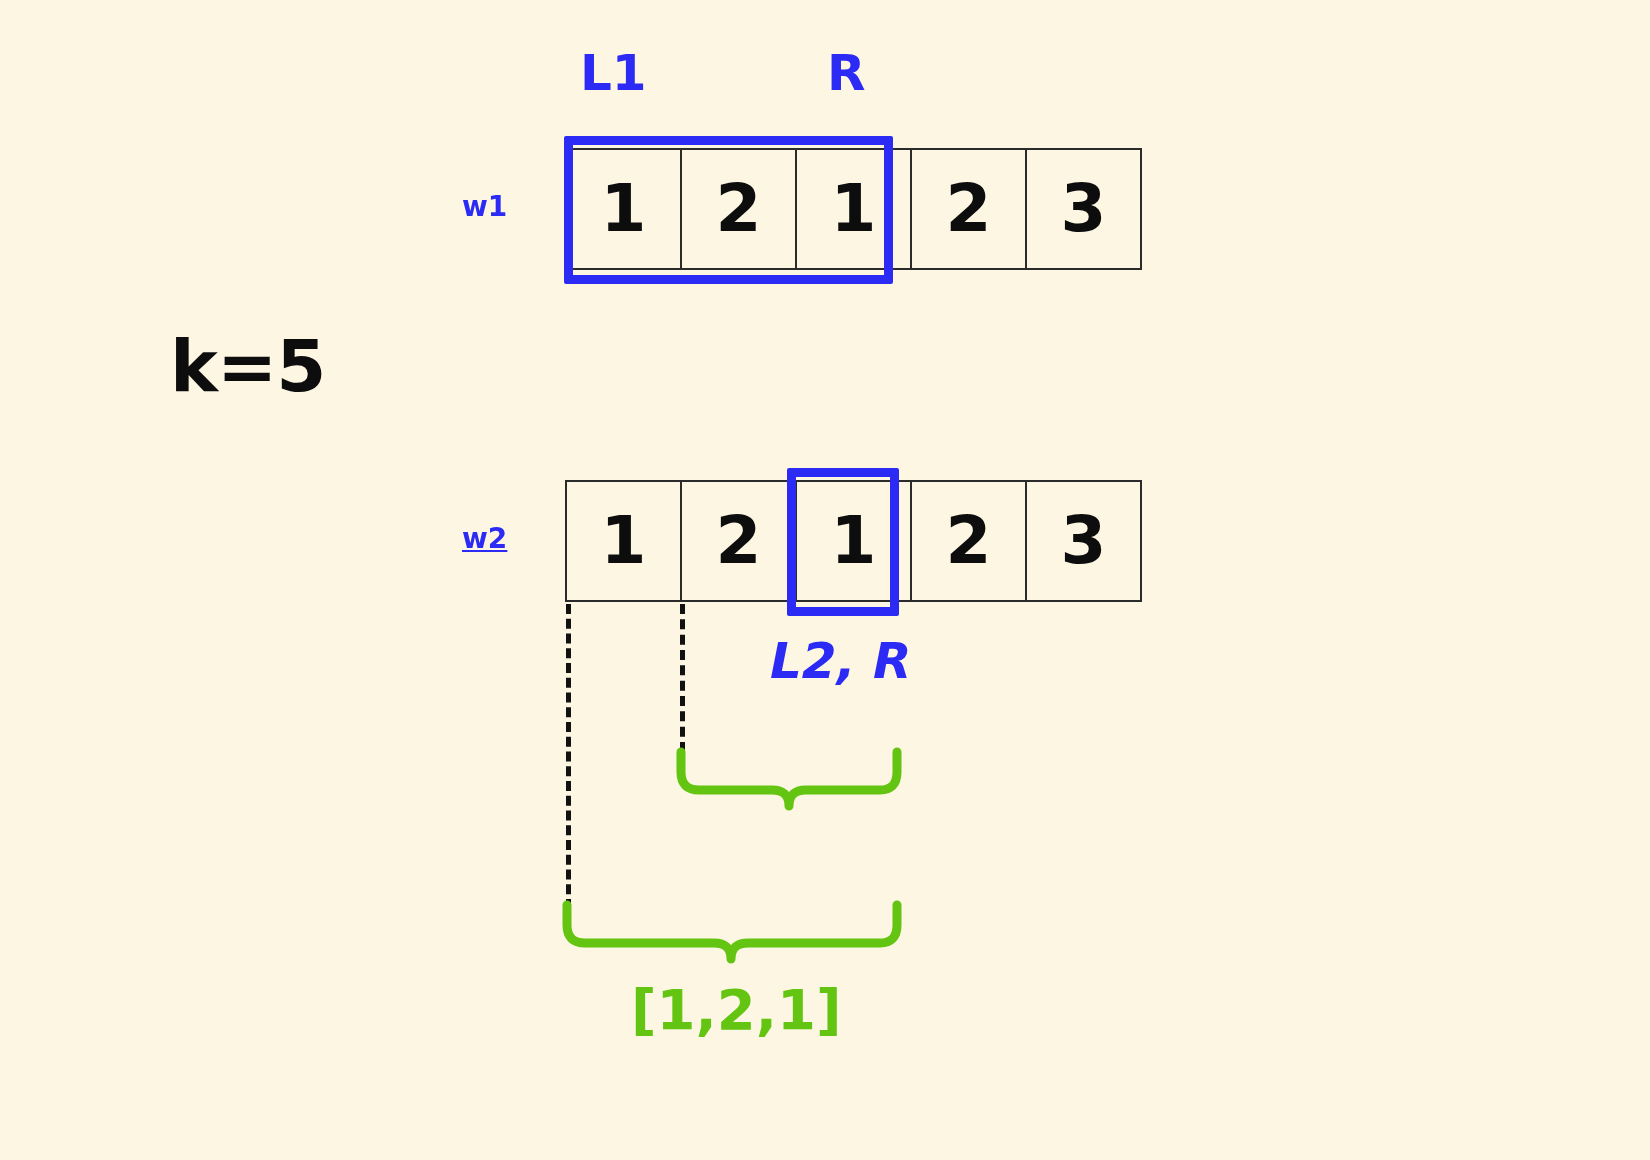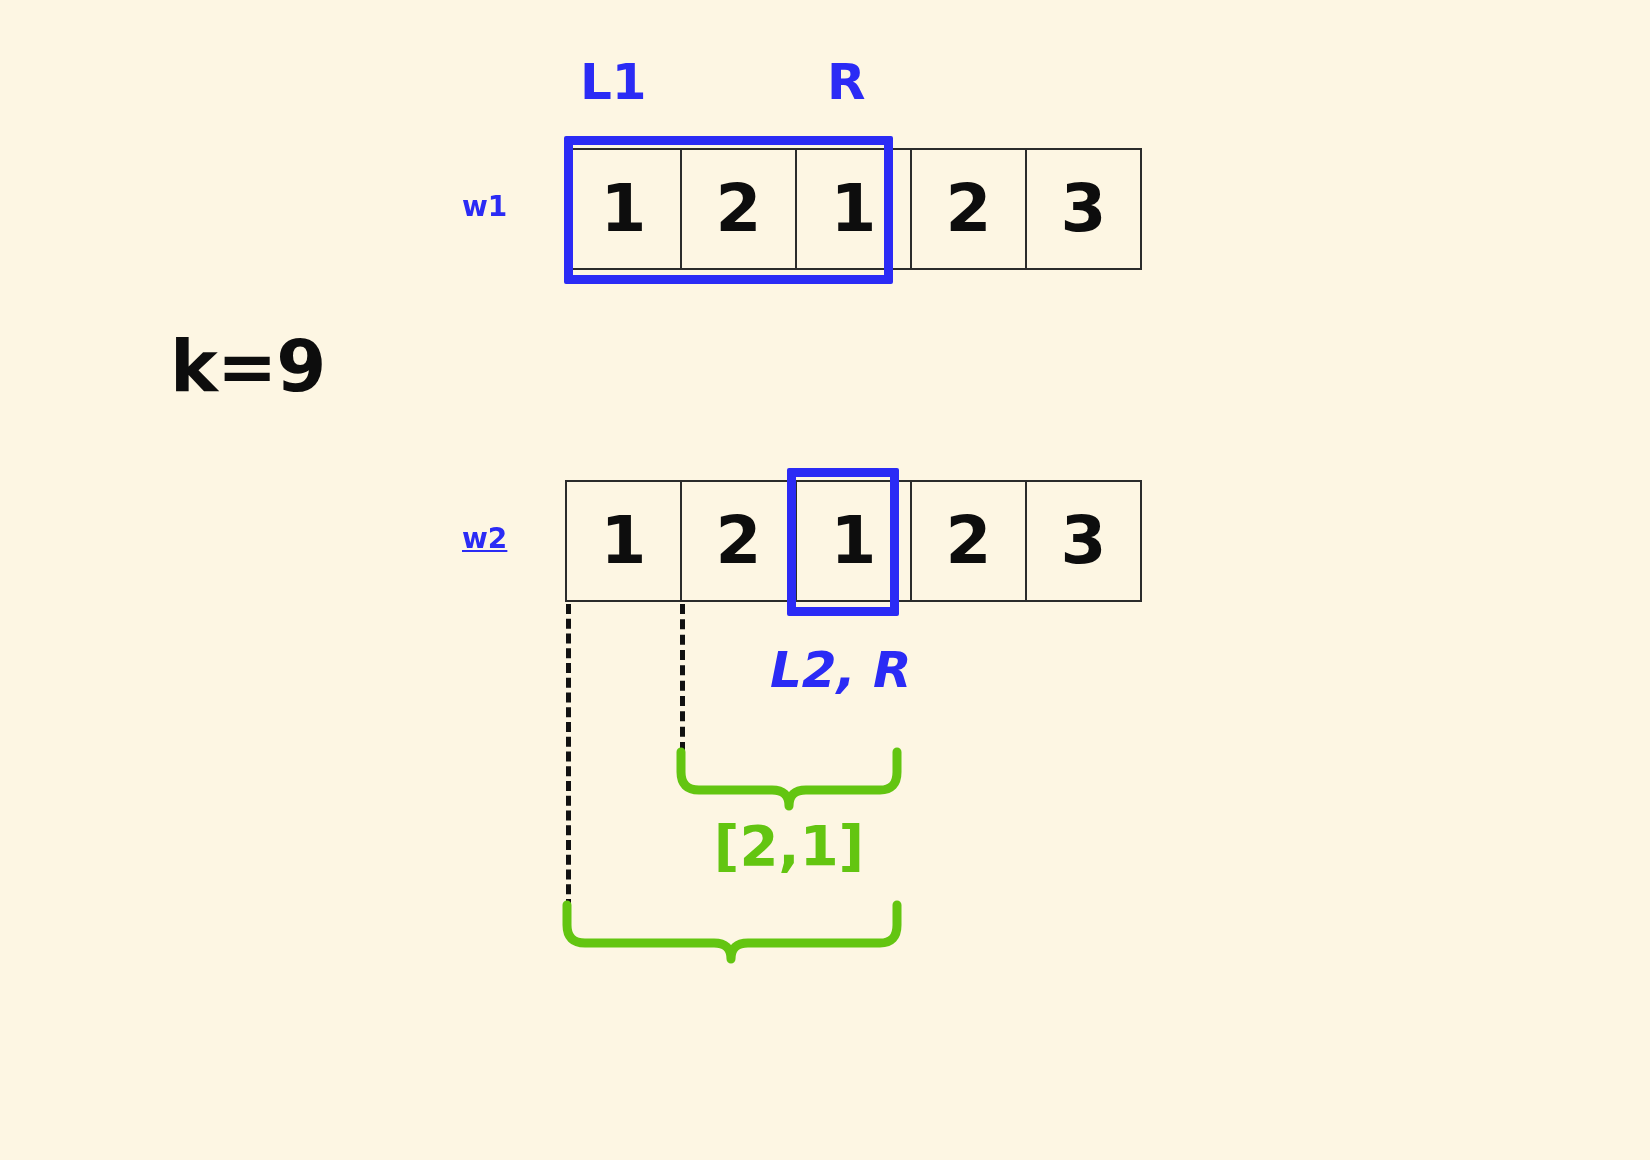--- a/index.html
+++ b/index.html
@@ -59,21 +59,20 @@
 
   
   .ptr-label {
     position: absolute;
     font-family: "DejaVu Sans", sans-serif;
     font-size: 50px;
     font-weight: 600;
     color: #2b2bf5;
     line-height: 1;
     white-space: nowrap;
-    margin-top: 9px;
   }
 
   
   .window-box {
     position: absolute;
     border: 9px solid #2b2bf5;
     box-sizing: border-box;
     background: transparent;
     border-radius: 2px;
   }
@@ -140,21 +139,21 @@
     <div class="cell">
       <span class="cell-value">2</span>
     </div>
     <div class="cell">
       <span class="cell-value">3</span>
     </div>
   </div>
 
   <div class="window-box" style="left:564px; top:136px; width:329px; height:148px;"></div>
 
-  <div class="k-label" style="left:170px; top:330px;">k=9</div>
+  <div class="k-label" style="left:170px; top:330px;">k=5</div>
 
   <div class="row-label" style="left:462px; top:525px;text-decoration:underline;">w2</div>
 
   <div class="array-row" style="left:565px; top:480px;">
     <div class="cell">
       <span class="cell-value">1</span>
     </div>
     <div class="cell">
       <span class="cell-value">2</span>
     </div>
@@ -192,16 +191,16 @@
              L 567 925
              Q 567 943 585 943
              L 714 943
              Q 731 943 731 959
              Q 731 943 748 943
              L 880 943
              Q 897 943 897 925
              L 897 905" fill="none" stroke="#63c511" stroke-width="9" stroke-linecap="round" stroke-linejoin="round"></path>
   </svg>
 
-  <div class="brace-label" style="left:689px; top:818px; width:200px;">[2,1]</div>
-
+
+  <div class="brace-label" style="left:631px; top:982px; width:200px;">[1,2,1]</div>
 
 </div>
 
 </body></html>

